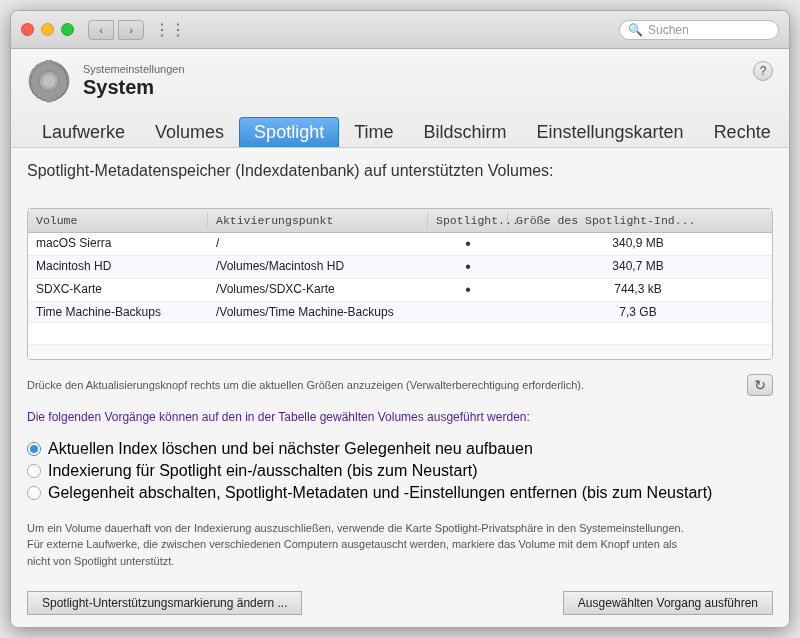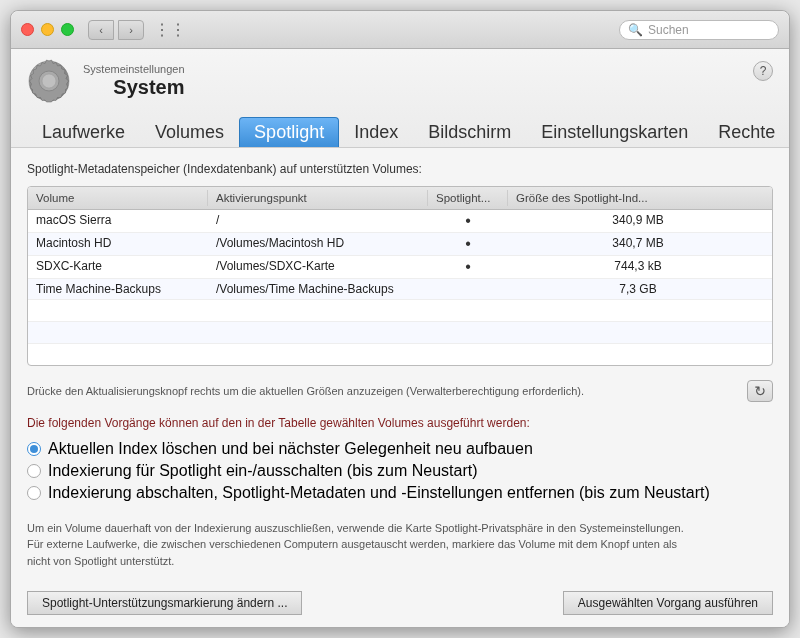--- a/index.html
+++ b/index.html
@@ -105,21 +105,21 @@
       align-items: center;
       gap: 12px;
       margin-bottom: 8px;
     }
     .app-icon {
       width: 44px;
       height: 44px;
       position: relative;
     }
     .gear-svg { width: 44px; height: 44px; }
-    .app-meta { display: flex; flex-direction: column; align-items: flex-end; }
+    .app-meta { display: flex; flex-direction: column; }
     .app-subtitle { font-size: 11px; color: #666; }
     .app-title { font-size: 20px; font-weight: bold; color: #222; line-height: 1.2; }
     .help-btn {
       margin-left: auto;
       width: 20px;
       height: 20px;
       border-radius: 50%;
       border: 1px solid #aaa;
       background: linear-gradient(180deg, #f0f0f0, #d8d8d8);
       display: flex;
@@ -168,23 +168,23 @@
     }
 
     .section-title {
       font-size: 13px;
       font-weight: bold;
       color: #222;
       margin-bottom: 4px;
     }
 
     .table-label {
-      font-size: 12px;
+      font-size: 16px;
       color: #333;
-      margin-bottom: 0;
+      margin-bottom: 18px;
     }
 
     
     .data-table {
       border: 1px solid #bbb;
       border-radius: 4px;
       background: #fff;
       overflow: hidden;
       font-size: 12px;
     }
@@ -194,20 +194,21 @@
       background: linear-gradient(180deg, #e8e8e8, #d8d8d8);
       border-bottom: 1px solid #bbb;
       padding: 3px 0;
     }
     .th {
       padding: 2px 8px;
       font-size: 11.5px;
       color: #444;
       font-weight: normal;
       border-right: 1px solid #ccc;
+      font-family: Liberation Mono, monospace;
     }
     .th:last-child { border-right: none; }
     .table-body { min-height: 120px; }
     .table-row {
       display: grid;
       grid-template-columns: 180px 220px 80px 1fr;
       border-bottom: 1px solid #eee;
     }
     .table-row:last-child { border-bottom: none; }
     .table-row:nth-child(even) { background: #f7f9ff; }
@@ -243,21 +244,22 @@
       justify-content: center;
       cursor: pointer;
       font-size: 14px;
       color: #555;
       flex-shrink: 0;
     }
 
     
     .actions-label {
       font-size: 12px;
-      color: #7f1d1d;
+      color: #4c1d95;
+      margin-bottom: 6px;
     }
     .radio-group {
       display: flex;
       flex-direction: column;
       gap: 4px;
       margin-bottom: 8px;
     }
     .radio-item {
       display: flex;
       align-items: center;
@@ -359,21 +361,21 @@
         <span class="app-subtitle">Systemeinstellungen</span>
         <span class="app-title">System</span>
       </div>
       <div class="help-btn">?</div>
     </div>
 
     <div class="tabs">
       <div class="tab">Laufwerke</div>
       <div class="tab">Volumes</div>
       <div class="tab active">Spotlight</div>
-      <div class="tab">Index</div>
+      <div class="tab">Time</div>
       <div class="tab">Bildschirm</div>
       <div class="tab">Einstellungskarten</div>
       <div class="tab">Rechte</div>
       <div class="tab">Versch.</div>
     </div>
   </div>
 
   <div class="content">
 
 
@@ -430,21 +432,21 @@
           <div></div>
         </div>
         <span>Aktuellen Index löschen und bei nächster Gelegenheit neu aufbauen</span>
       </div>
       <div class="radio-item">
         <div class="radio-circle"></div>
         <span>Indexierung für Spotlight ein-/ausschalten (bis zum Neustart)</span>
       </div>
       <div class="radio-item">
         <div class="radio-circle"></div>
-        <span>Indexierung abschalten, Spotlight-Metadaten und -Einstellungen entfernen (bis zum Neustart)</span>
+        <span>Gelegenheit abschalten, Spotlight-Metadaten und -Einstellungen entfernen (bis zum Neustart)</span>
       </div>
     </div>
 
     <div class="info-text">
       Um ein Volume dauerhaft von der Indexierung auszuschließen, verwende die Karte Spotlight-Privatsphäre in den Systemeinstellungen.<br>
       Für externe Laufwerke, die zwischen verschiedenen Computern ausgetauscht werden, markiere das Volume mit dem Knopf unten als<br>
       nicht von Spotlight unterstützt.
     </div>
 
     <div class="bottom-buttons">

